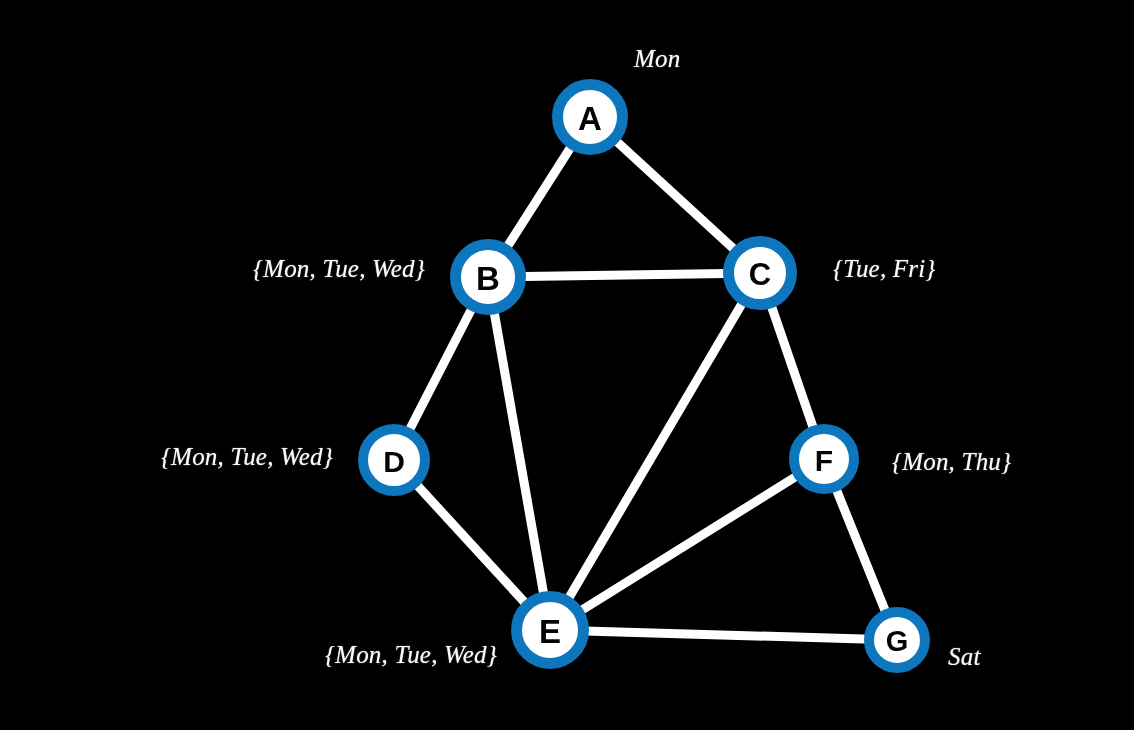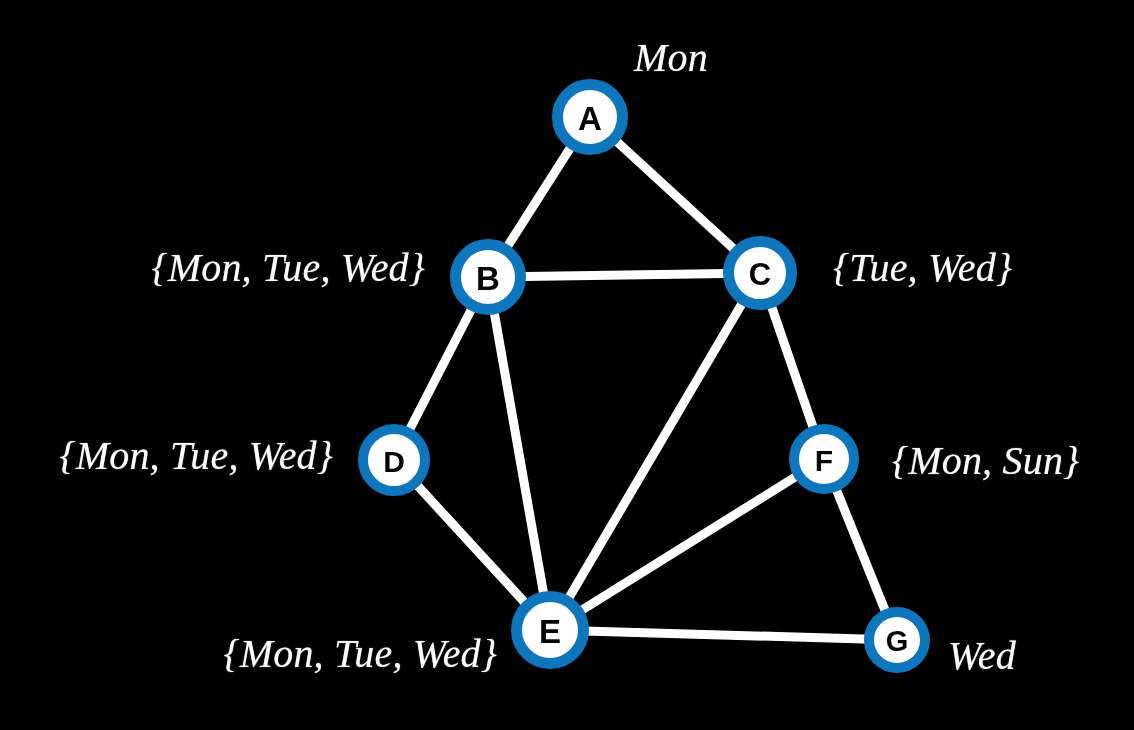--- a/index.html
+++ b/index.html
@@ -42,21 +42,21 @@
     font-weight: bold;
     text-anchor: middle;
     dominant-baseline: central;
     paint-order: stroke;
   }
   .domain-label {
     position: absolute;
     color: #fdfcfa;
     font-family: "Liberation Serif", serif;
     font-style: italic;
-    font-size: 40px;
+    font-size: 25px;
     line-height: 1;
     white-space: nowrap;
     text-shadow: 0 0 1px rgba(255,190,120,0.55), 0 0 2px rgba(120,180,255,0.35);
     letter-spacing: 0.2px;
   }
   .label-right { transform: translate(0, -50%); }
   .label-left  { transform: translate(-100%, -50%); text-align: center; }
 </style>
 </head>
 <body>
@@ -103,19 +103,19 @@
         </g>
         <g>
           <circle class="node-ring" cx="897" cy="640" r="28" fill="#ffffff" stroke="#0d76bc" stroke-width="10"></circle>
           <text class="node-letter" x="897" y="641" font-size="29" fill="#050505">G</text>
         </g>
       </g>
   </svg>
   <div id="label-layer">
       <div class="domain-label label-right" style="left: 634px; top: 58px;">Mon</div>
       <div class="domain-label label-left" style="left: 425px; top: 268px;">{Mon, Tue, Wed}</div>
-      <div class="domain-label label-right" style="left: 833px; top: 268px;">{Tue, Wed}</div>
+      <div class="domain-label label-right" style="left: 833px; top: 268px;">{Tue, Fri}</div>
       <div class="domain-label label-left" style="left: 333px; top: 456px;">{Mon, Tue, Wed}</div>
-      <div class="domain-label label-right" style="left: 892px; top: 461px;">{Mon, Sun}</div>
+      <div class="domain-label label-right" style="left: 892px; top: 461px;">{Mon, Thu}</div>
       <div class="domain-label label-left" style="left: 497px; top: 654px;">{Mon, Tue, Wed}</div>
-      <div class="domain-label label-right" style="left: 948px; top: 656px;">Wed</div>
+      <div class="domain-label label-right" style="left: 948px; top: 656px;">Sat</div>
     </div>
 </div>
 
 </body></html>

